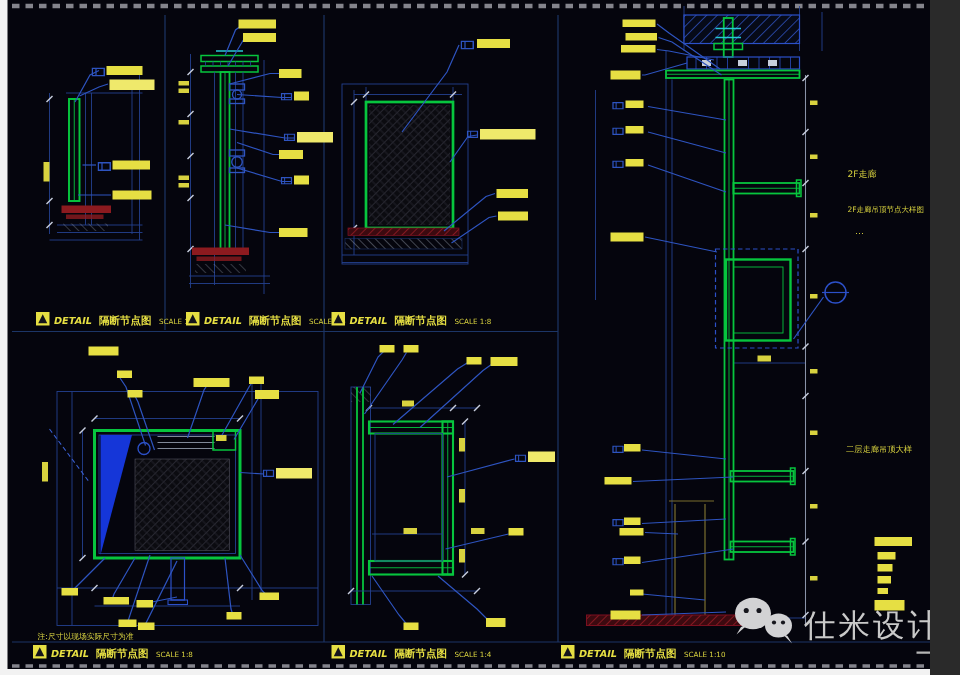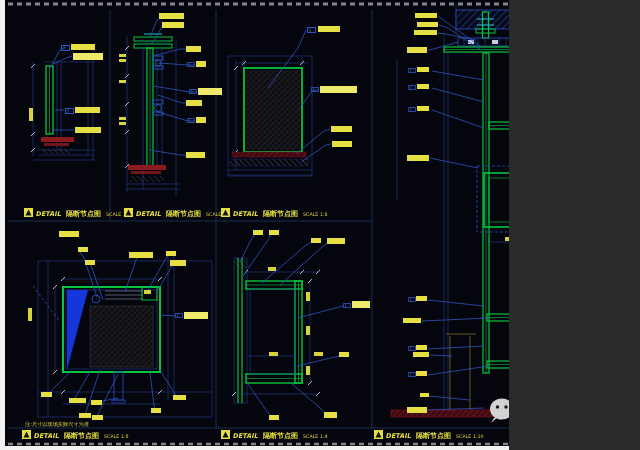--- a/index.html
+++ b/index.html
@@ -1,16 +1,16 @@
 <!DOCTYPE html>
 <html><head>
 <meta charset="utf-8">
 <style>
   html,body{margin:0;padding:0;background:#2a2a2a;}
-  .sheet{position:relative;width:509px;height:450px;background:#f2f2f2;overflow:hidden;
+  .sheet{position:relative;width:620px;height:450px;background:#f2f2f2;overflow:hidden;
          font-family:"DejaVu Sans","Liberation Sans",sans-serif;}
   svg{display:block}
   svg text{font-family:"DejaVu Sans","Liberation Sans",sans-serif;}
   .lab{fill:#e6df43;}
   .labw{fill:#efe96b;}
   .ldr{stroke:#2e54c0;stroke-width:.8;fill:none;}
   .dim{stroke:#24418f;stroke-width:.6;fill:none;}
   .dim2{stroke:#3a5fd0;stroke-width:.7;fill:none;}
   .grn{stroke:#07c53e;fill:none;}
   .grn-thin{stroke:#07c53e;stroke-width:.6;fill:none;}

